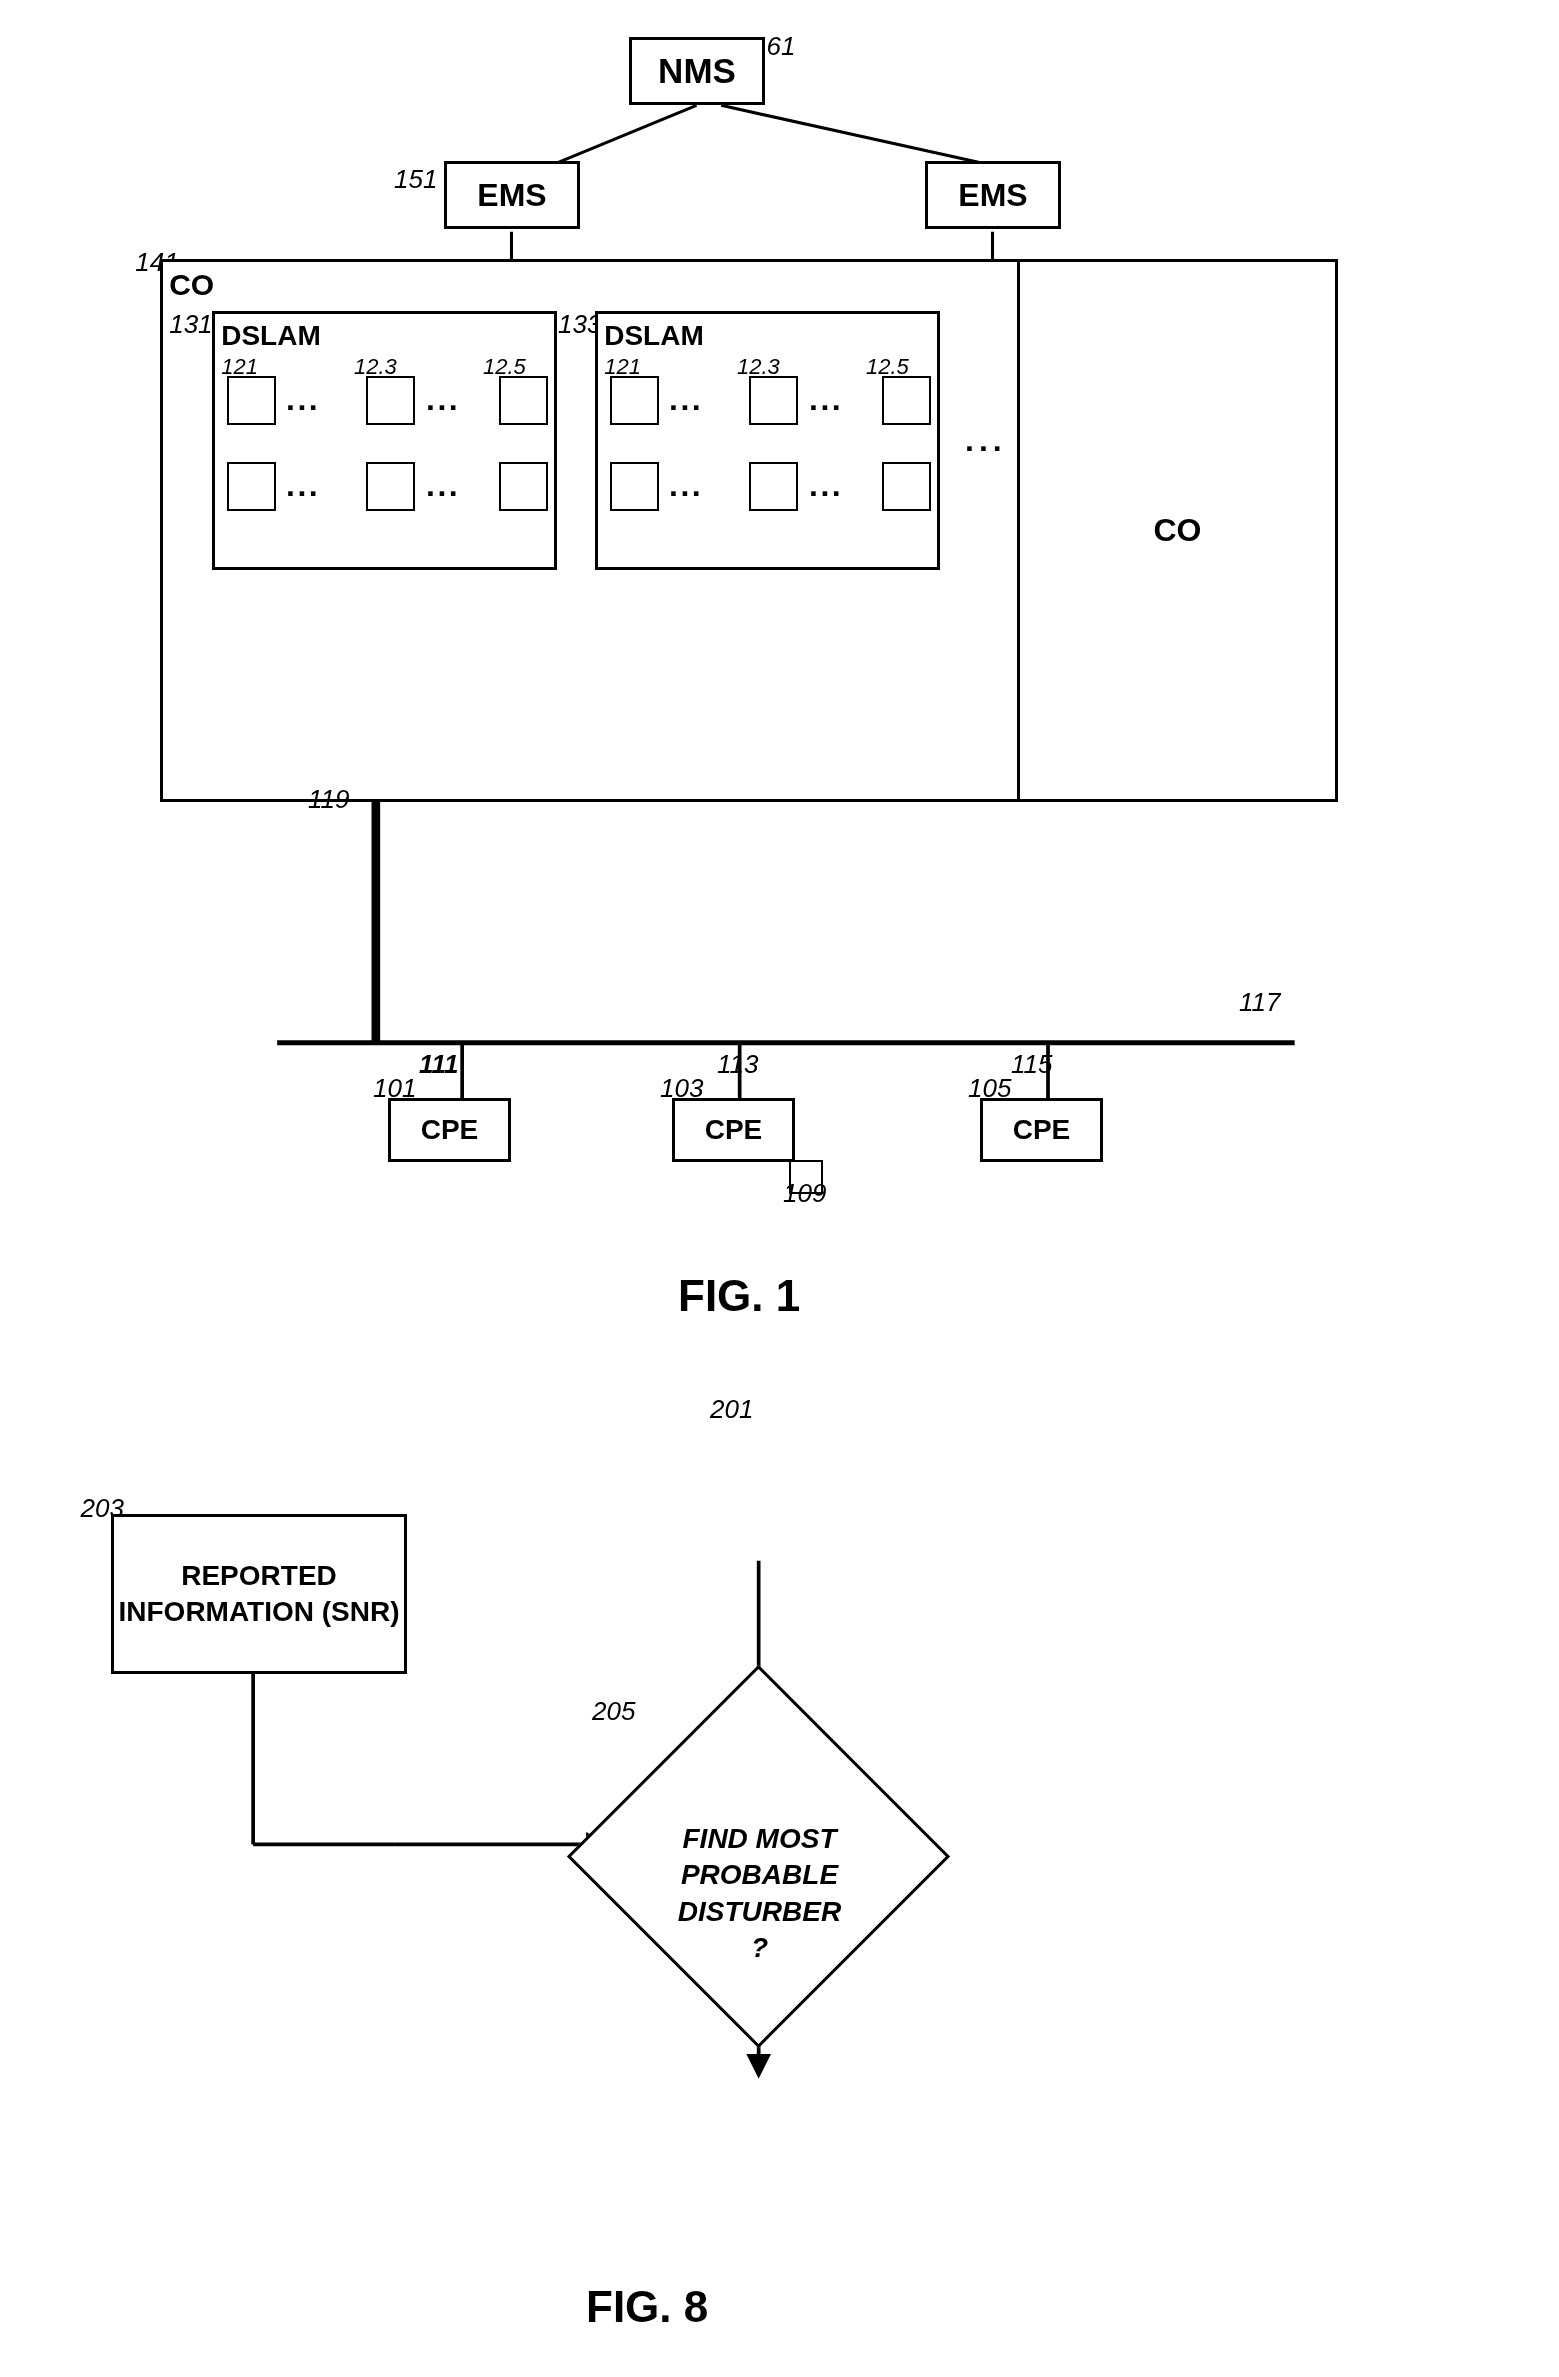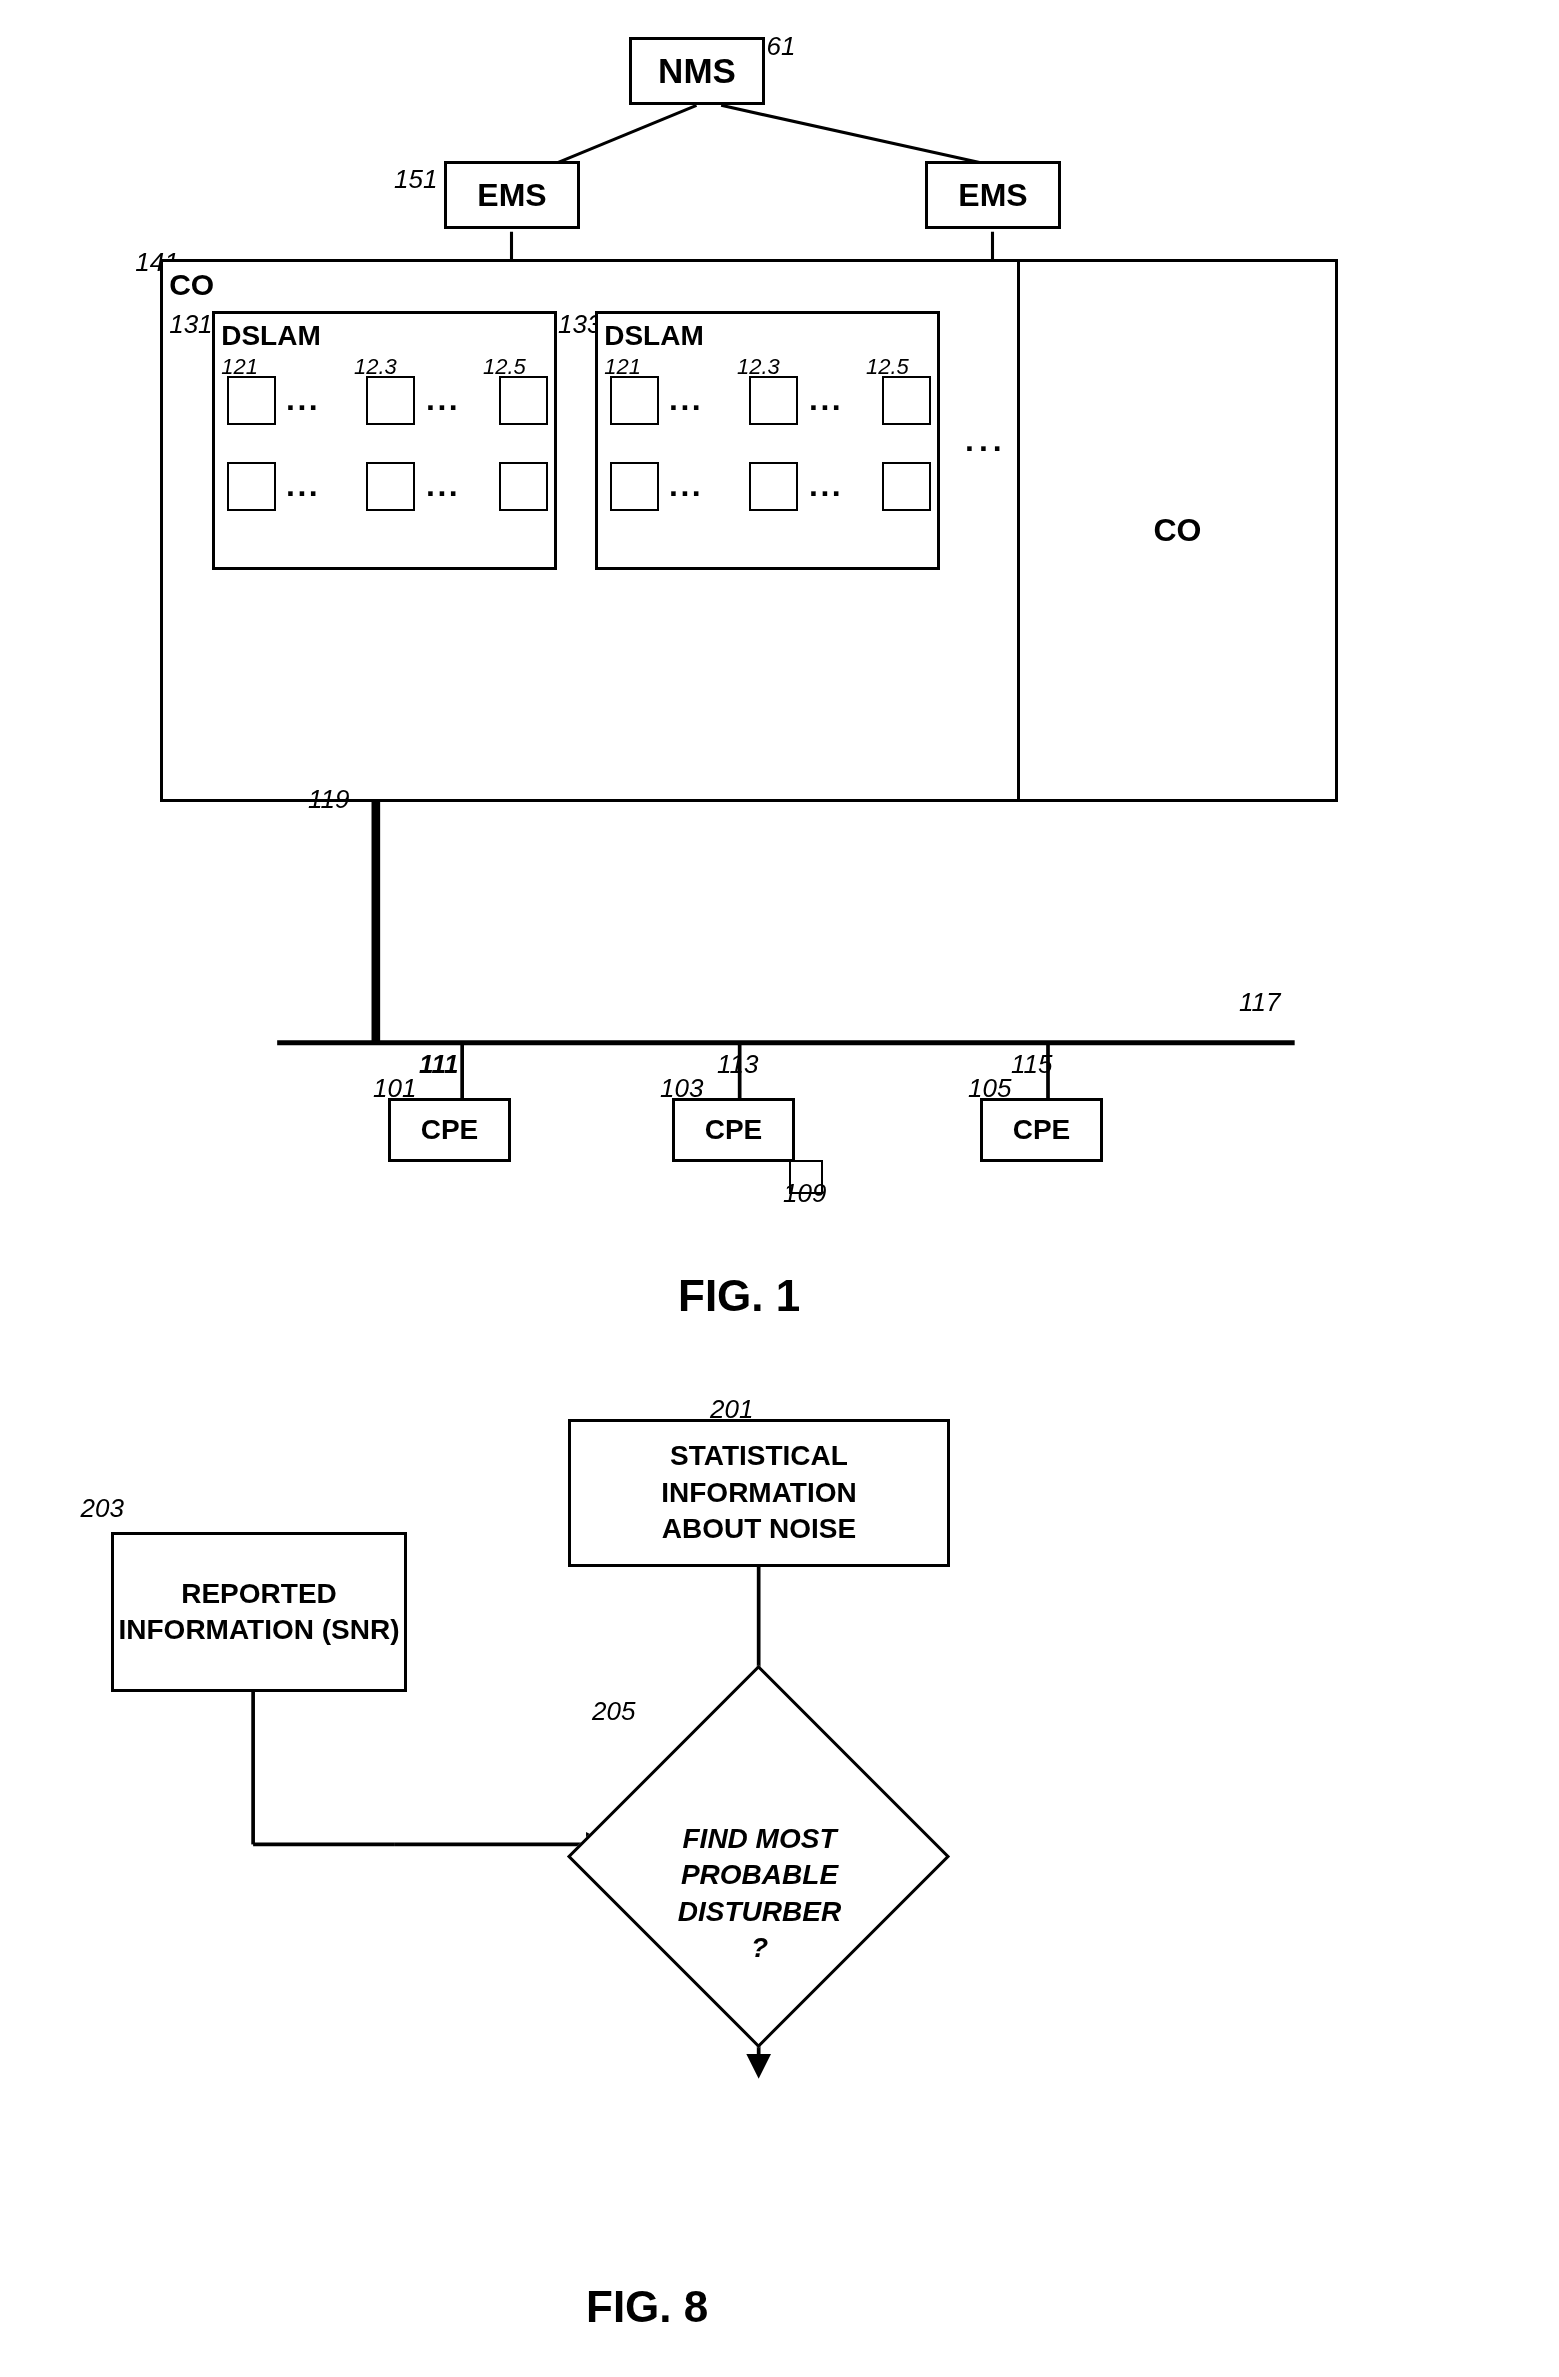--- a/index.html
+++ b/index.html
@@ -420,28 +420,24 @@
       <line x1="310" y1="340" x2="310" y2="740" stroke="#000" stroke-width="6"></line>
       <line x1="310" y1="740" x2="540" y2="740" stroke="#000" stroke-width="6"></line>
 
       <line x1="1130" y1="970" x2="1130" y2="1100" stroke="#000" stroke-width="6"></line>
       <polygon points="1130,1120 1110,1080 1150,1080" fill="#000"></polygon>
 
     </svg>
 
     <div class="ref-label" style="top:6.2px; left:648px;">201</div>
 
-    <div class="flowbox" style="top:31px; left:506px; width:382px; height:148px;">
-      <span style="white-space:pre-line; font-size:28px;">STATISTICAL INFORMATION
-ABOUT NOISE</span>
-    </div>
 
     <div class="ref-label" style="top:105px; left:18.5px;">203</div>
 
-    <div class="flowbox" style="top:144px; left:49px; width:296px; height:160px;">
+    <div class="flowbox" style="top:126px; left:49px; width:296px; height:160px;">
       <span style="white-space:pre-line; font-size:28px;">REPORTED
 INFORMATION (SNR)</span>
     </div>
 
     <div class="ref-label" style="top:308px; left:530px;">205</div>
 
     <div class="diamond" style="top:333px; left:561px;"></div>
     <div class="diamond-text" style="top:345px; left:537px; width:321px; height:321px;">
       <span style="white-space:pre-line; font-size:28px; transform:none;">FIND MOST
 PROBABLE

